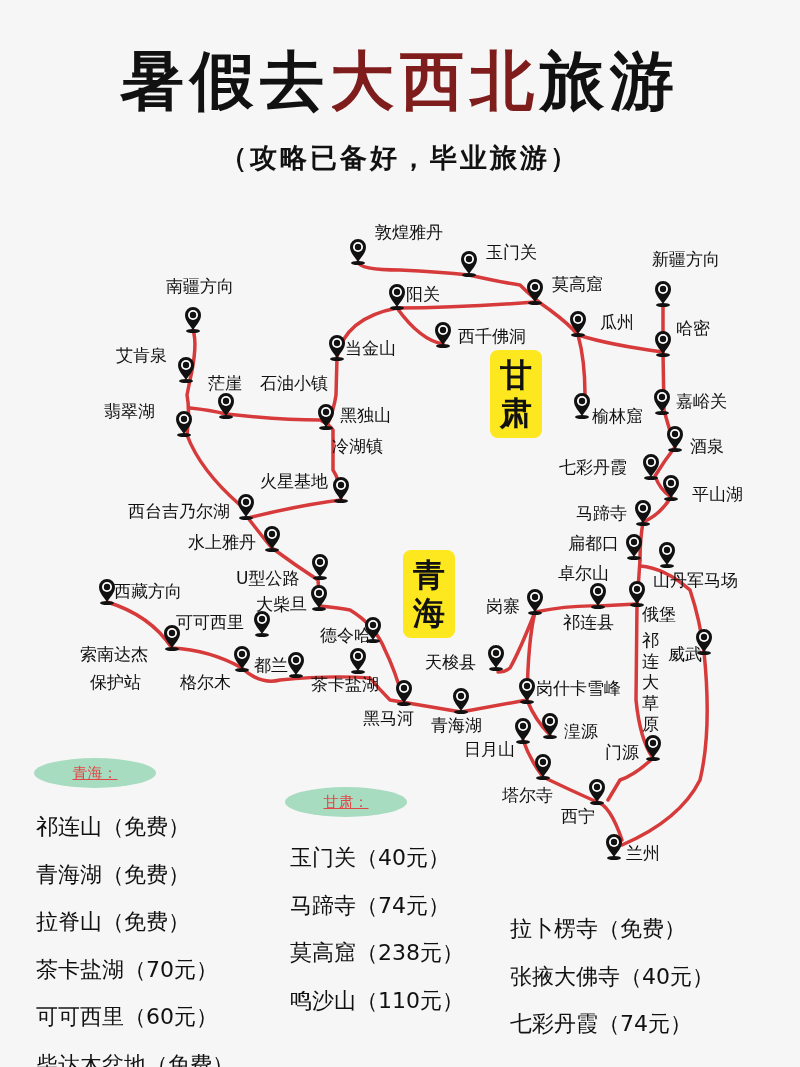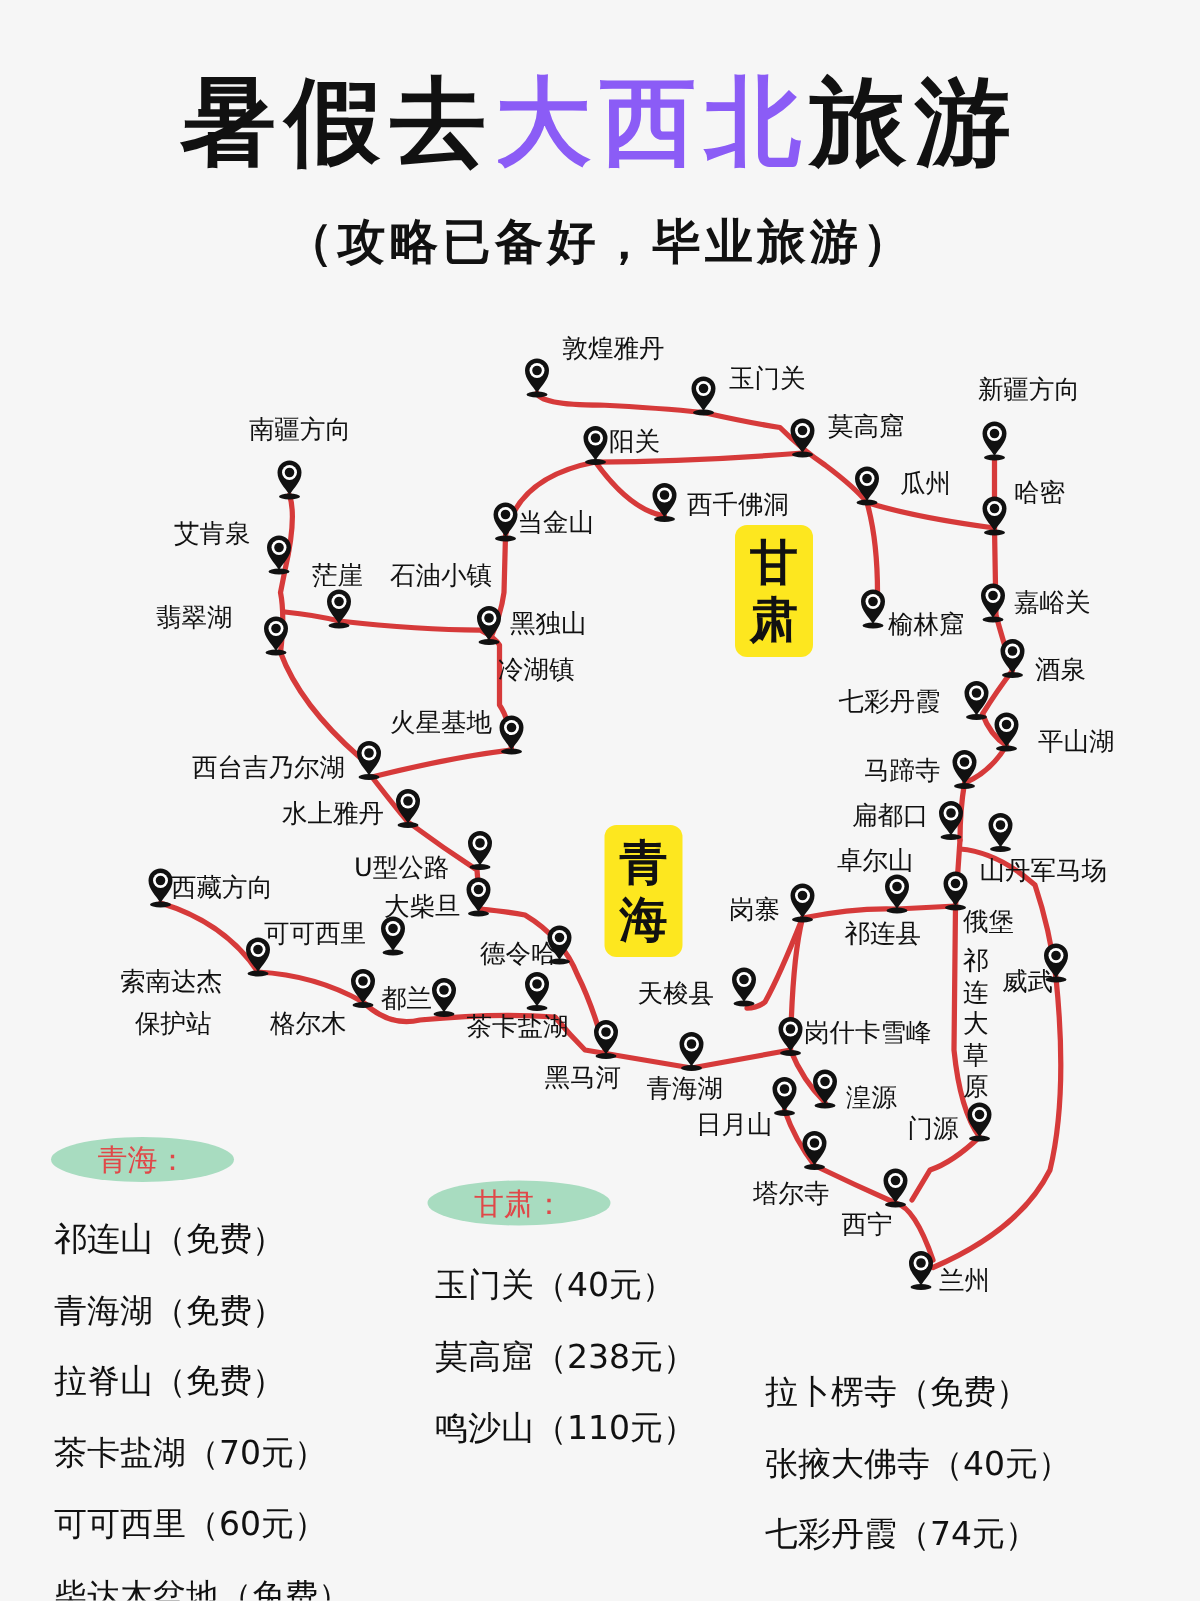--- a/index.html
+++ b/index.html
@@ -7,36 +7,36 @@
     width: 800px; height: 1067px; overflow: hidden;
     background: #f6f6f6;
     font-family: "DejaVu Sans", "Liberation Sans", sans-serif;
     color: #111;
     position: relative;
   }
   .title {
     position: absolute; top: 38px; left: 0; width: 800px;
     text-align: center; font-size: 64px; font-weight: bold; letter-spacing: 6px;
   }
-  .title .hl { color: #8b5cf6; }
+  .title .hl { color: #7f1d1d; }
   .subtitle {
     position: absolute; top: 140px; left: 0; width: 800px;
-    text-align: center; font-size: 32px; font-weight: bold; letter-spacing: 3px;
+    text-align: center; font-size: 27px; font-weight: bold; letter-spacing: 3px;
   }
   svg.map { position: absolute; left: 0; top: 0; }
   .pin-label { font-size: 17px; fill: #111; }
   .region {
     position: absolute; background: #fde71f; border-radius: 8px;
     width: 52px; height: 88px; display: flex; flex-direction: column;
     align-items: center; justify-content: center; font-size: 32px; font-weight: bold; line-height: 38px;
   }
   .sec-badge {
     position: absolute; background: #a8dcc0; border-radius: 50%;
     height: 30px; display: flex; align-items: center; justify-content: center;
-    color: #e04848; font-size: 20px;
+    color: #e04848; font-size: 15px; text-decoration: underline;
   }
   .list { position: absolute; font-size: 22px; line-height: 35.5px; }
   .list div { white-space: nowrap; margin-top: 12px; }
 </style>
 </head>
 <body>
 
 <div class="title">
   <span>暑假去</span><span class="hl">大西北</span><span>旅游</span>
 </div>
@@ -444,20 +444,21 @@
   <div>拉脊山（免费）</div>
   <div>茶卡盐湖（70元）</div>
   <div>可可西里（60元）</div>
   <div>柴达木盆地（免费）</div>
   <div>张掖大佛寺（免费）</div>
 </div>
 
 <div class="sec-badge" style="left:285px;top:787px;width:122px;">甘肃：</div>
 <div class="list" style="left:290px;top:828px;">
   <div>玉门关（40元）</div>
+  <div>马蹄寺（74元）</div>
   <div>莫高窟（238元）</div>
   <div>鸣沙山（110元）</div>
 </div>
 <div class="list" style="left:510px;top:899px;">
   <div>拉卜楞寺（免费）</div>
   <div>张掖大佛寺（40元）</div>
   <div>七彩丹霞（74元）</div>
 </div>
 
 </body></html>

